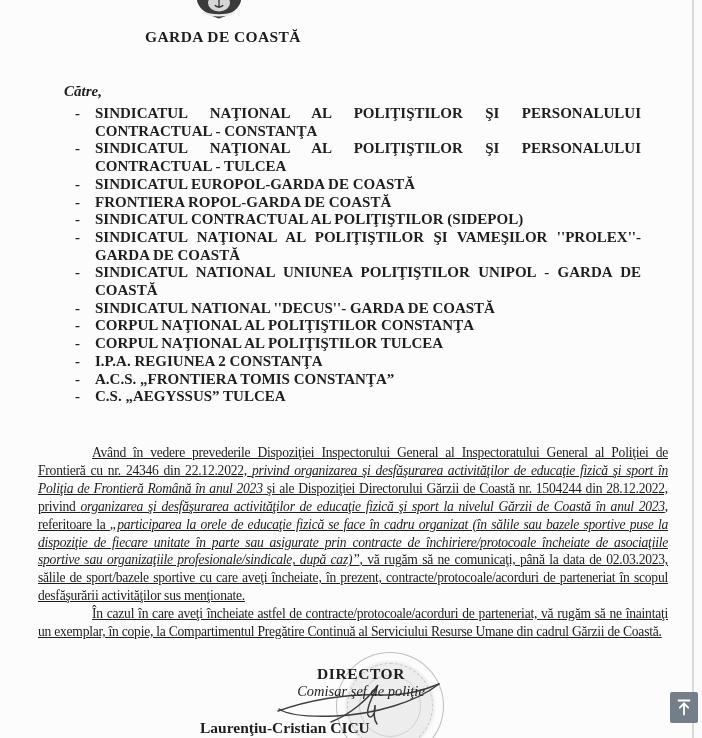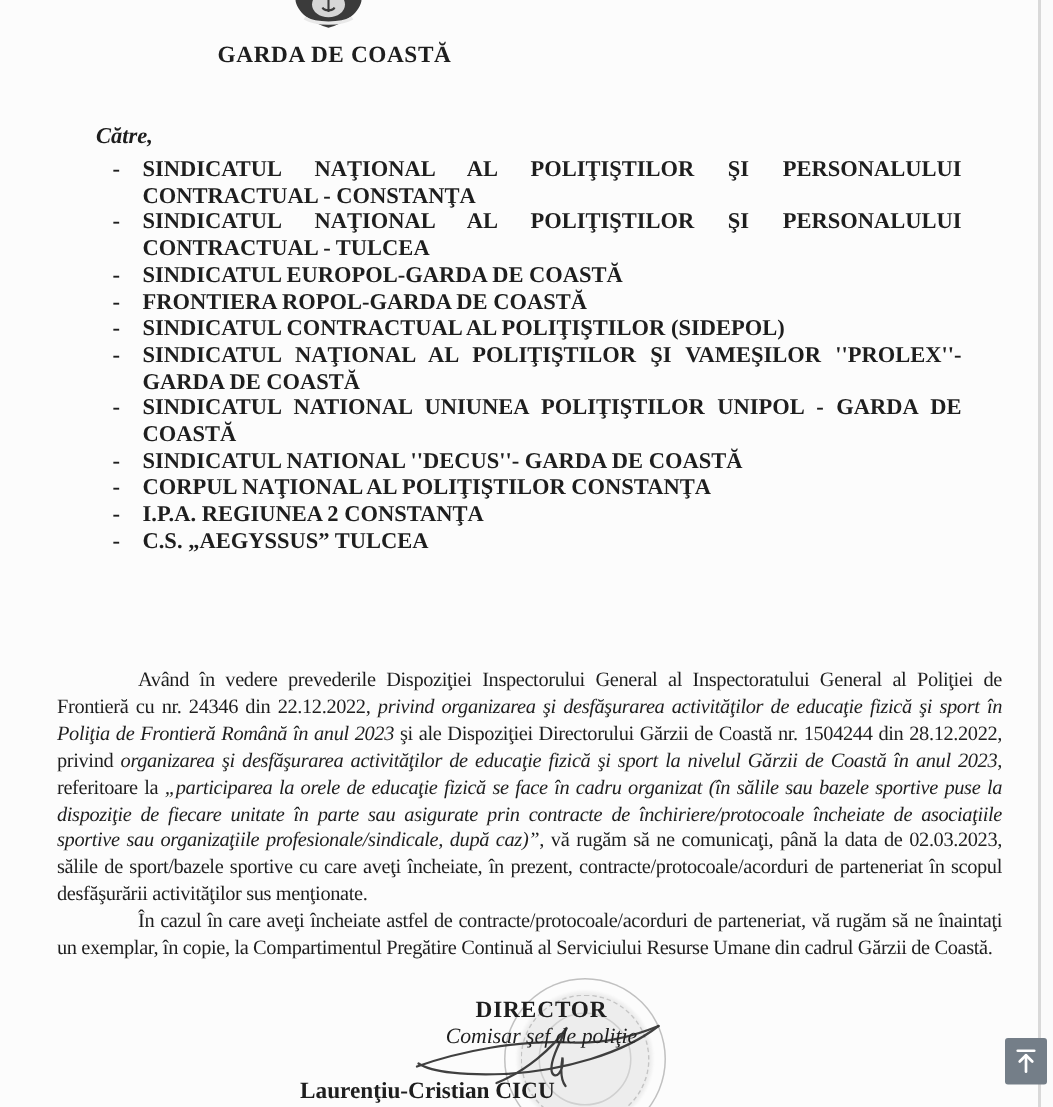--- a/index.html
+++ b/index.html
@@ -32,21 +32,21 @@
   .recipients li{position:relative; padding-left:20px;}
   .recipients li::before{content:"-"; position:absolute; left:0; top:0; font-weight:bold;}
   .recipients .r-line{display:block;}
   .recipients .r-line.full{text-align:justify; text-align-last:justify;}
   
   .bodytext{
     position:absolute; left:38px; top:444px; width:630px;
     font-size:13.6px; line-height:17.9px; letter-spacing:-.25px;
     text-align:justify;
   }
-  .bodytext p{margin:0; text-indent:54px;}
+  .bodytext p{margin:0; text-indent:54px;text-decoration:underline;}
   .bodytext em{font-style:italic;}
   
   .sig-title{
     position:absolute; left:266px; top:665px; width:190px; text-align:center;
     font-weight:bold; font-size:15.5px; letter-spacing:.6px; z-index:2;
   }
   .sig-rank{
     position:absolute; left:256px; top:683px; width:210px; text-align:center;
     font-style:italic; font-size:14.5px; z-index:2;
   }
@@ -126,21 +126,27 @@
         <span class="r-line full">SINDICATUL NATIONAL UNIUNEA POLIŢIŞTILOR UNIPOL - GARDA DE</span>
         <span class="r-line">COASTĂ</span>
       </li>
       <li>
         <span class="r-line">SINDICATUL NATIONAL ''DECUS''- GARDA DE COASTĂ</span>
       </li>
       <li>
         <span class="r-line">CORPUL NAŢIONAL AL POLIŢIŞTILOR CONSTANŢA</span>
       </li>
       <li>
+        <span class="r-line">CORPUL NAŢIONAL AL POLIŢIŞTILOR TULCEA</span>
+      </li>
+      <li>
         <span class="r-line">I.P.A. REGIUNEA 2 CONSTANŢA</span>
+      </li>
+      <li>
+        <span class="r-line">A.C.S. „FRONTIERA TOMIS CONSTANŢA”</span>
       </li>
       <li>
         <span class="r-line">C.S. „AEGYSSUS” TULCEA</span>
       </li>
     </ul>
 
   <div class="bodytext">
       <p><span>Având în vedere prevederile Dispoziţiei Inspectorului General al Inspectoratului General al Poliţiei de Frontieră cu nr. 24346 din 22.12.2022, </span><em>privind organizarea şi desfăşurarea activităţilor de educaţie fizică şi sport în Poliţia de Frontieră Română în anul 2023</em><span> şi ale Dispoziţiei Directorului Gărzii de Coastă nr. 1504244 din 28.12.2022, privind </span><em>organizarea şi desfăşurarea activităţilor de educaţie fizică şi sport la nivelul Gărzii de Coastă în anul 2023</em><span>, referitoare la </span><em>„participarea la orele de educaţie fizică se face în cadru organizat (în sălile sau bazele sportive puse la dispoziţie de fiecare unitate în parte sau asigurate prin contracte de închiriere/protocoale încheiate de asociaţiile sportive sau organizaţiile profesionale/sindicale, după caz)”</em><span>, vă rugăm să ne comunicaţi, până la data de 02.03.2023, sălile de sport/bazele sportive cu care aveţi încheiate, în prezent, contracte/protocoale/acorduri de parteneriat în scopul desfăşurării activităţilor sus menţionate.</span></p>
       <p><span>În cazul în care aveţi încheiate astfel de contracte/protocoale/acorduri de parteneriat, vă rugăm să ne înaintaţi un exemplar, în copie, la Compartimentul Pregătire Continuă al Serviciului Resurse Umane din cadrul Gărzii de Coastă.</span></p>
     </div>

